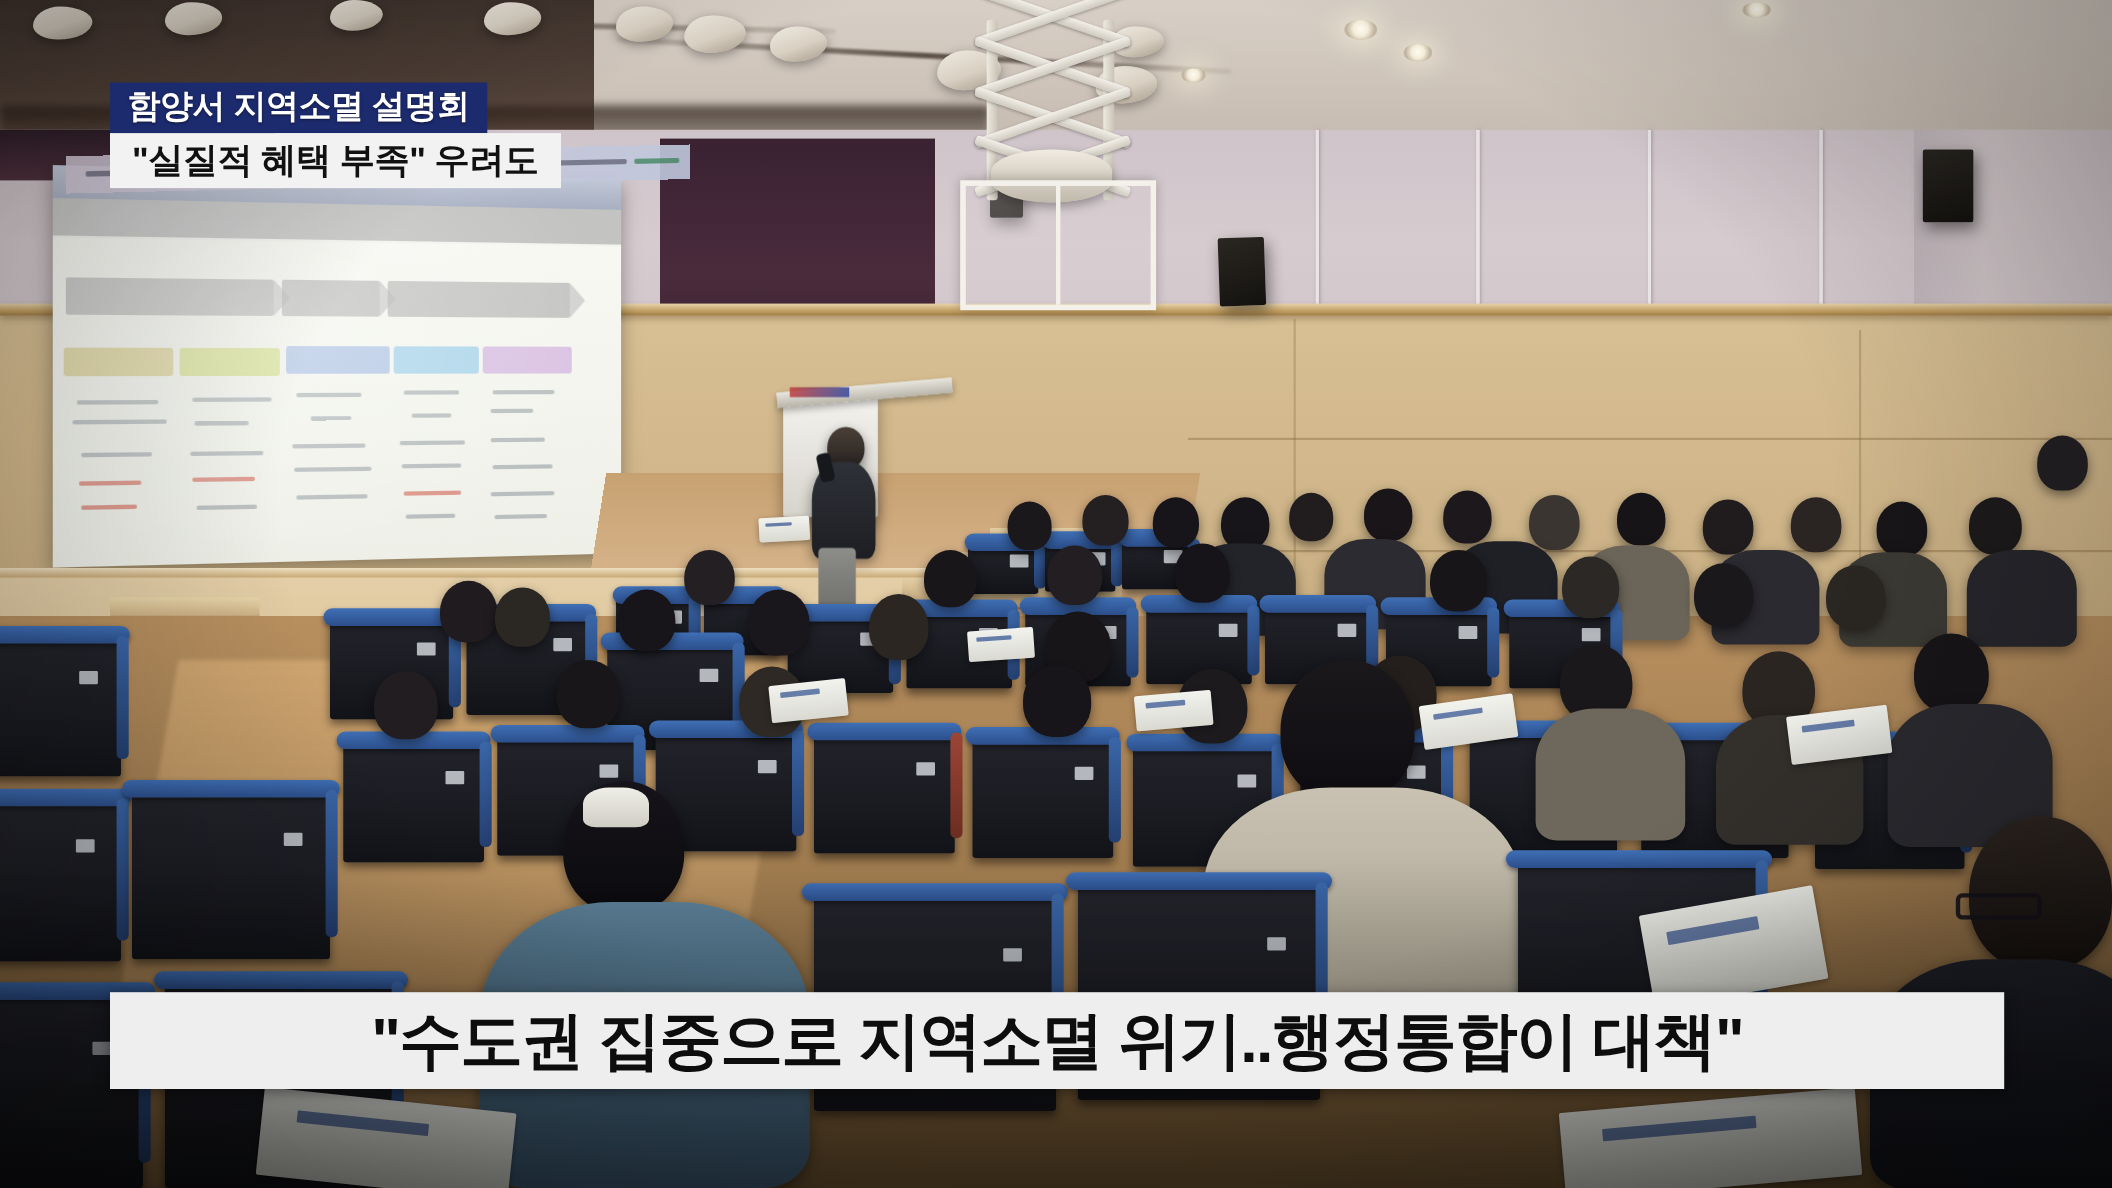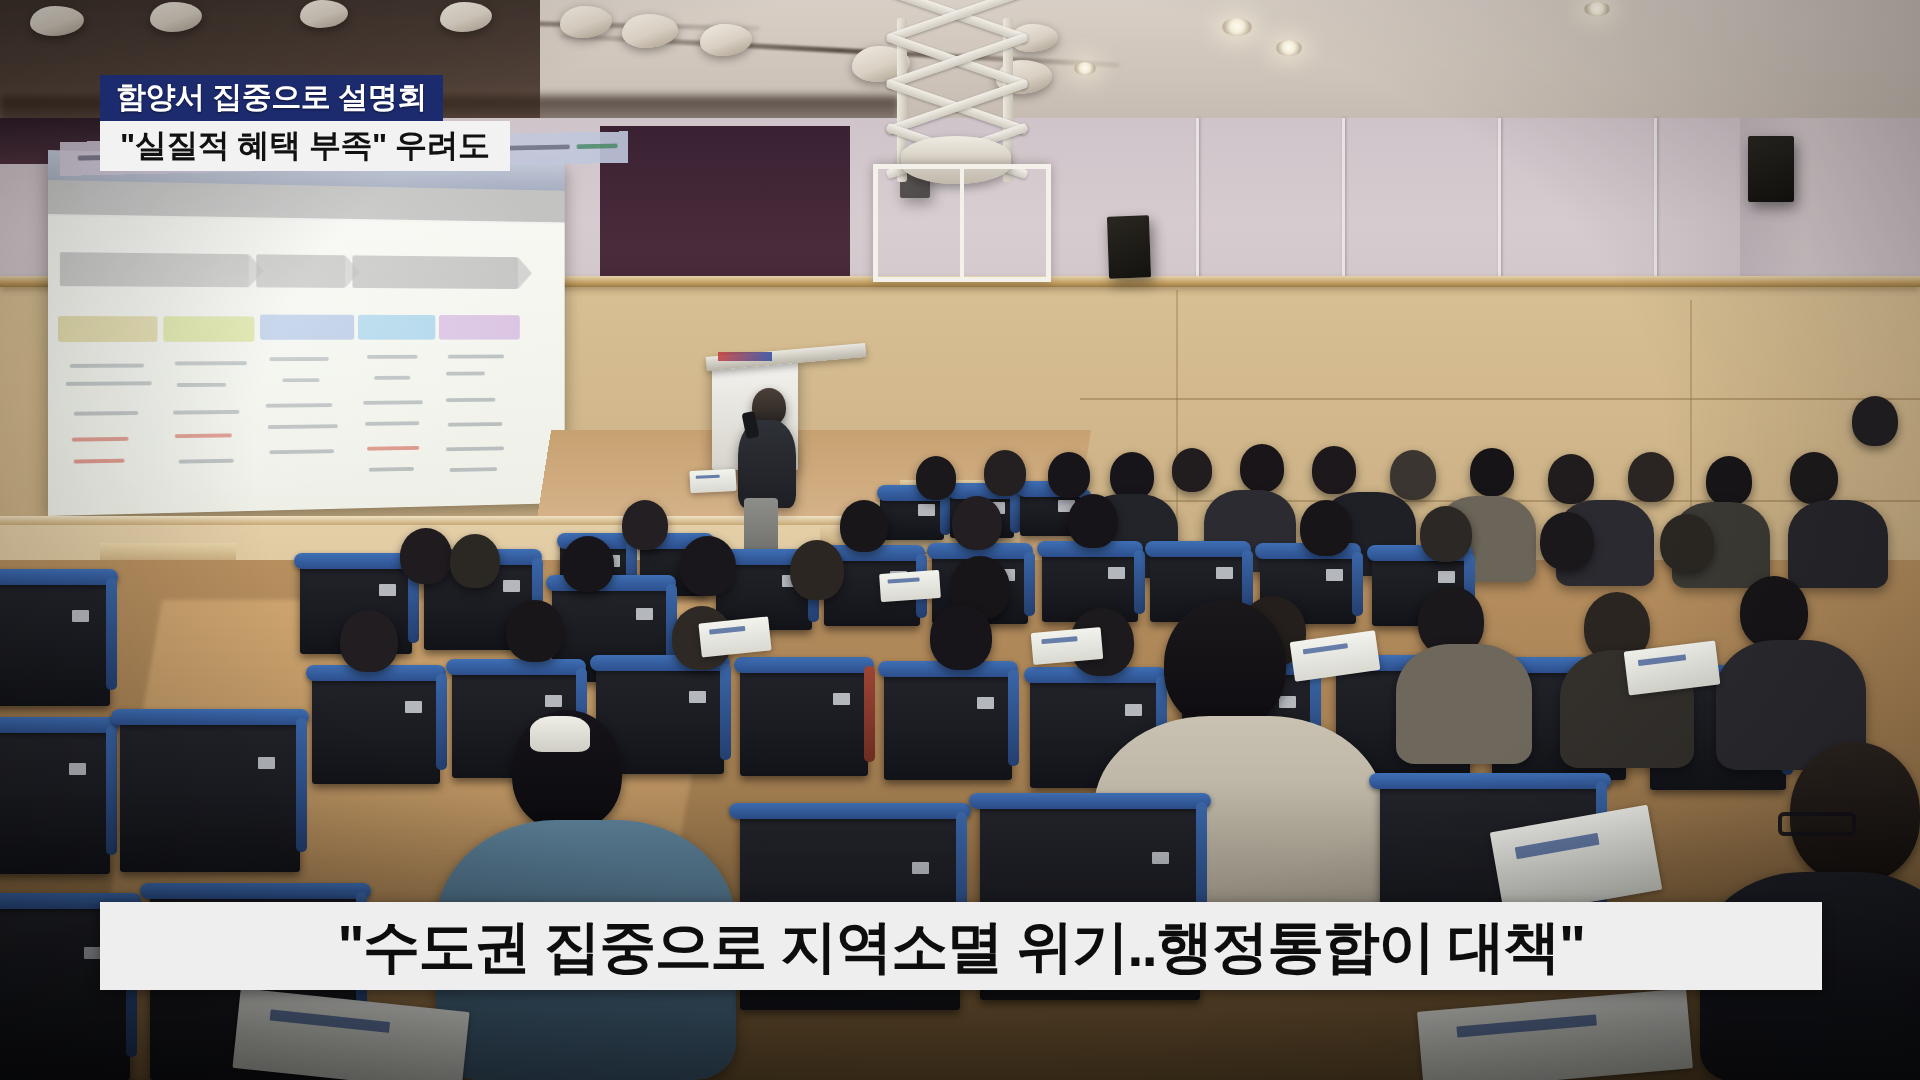--- a/index.html
+++ b/index.html
@@ -696,21 +696,21 @@
         </div>
 
       <div style="position:absolute; left:1778px; top:812px; width:70px; height:16px; border:4px solid #14131a; border-radius:6px; opacity:.9;"></div>
     </div>
 
     <div class="vignette"></div>
     <div class="darkbottom"></div>
   </div>
 
   <div class="topbug">
-    <div class="bug-line1">함양서 집중으로 설명회</div>
+    <div class="bug-line1">함양서 지역소멸 설명회</div>
     <span class="bug-line2-wrap">
       <div class="bug-line2">"실질적 혜택 부족" 우려도</div>
     </span>
   </div>
 
   <div class="lowerthird">
     <div class="lt-text">"수도권 집중으로 지역소멸 위기..행정통합이 대책"</div>
   </div>
 
 </div>

